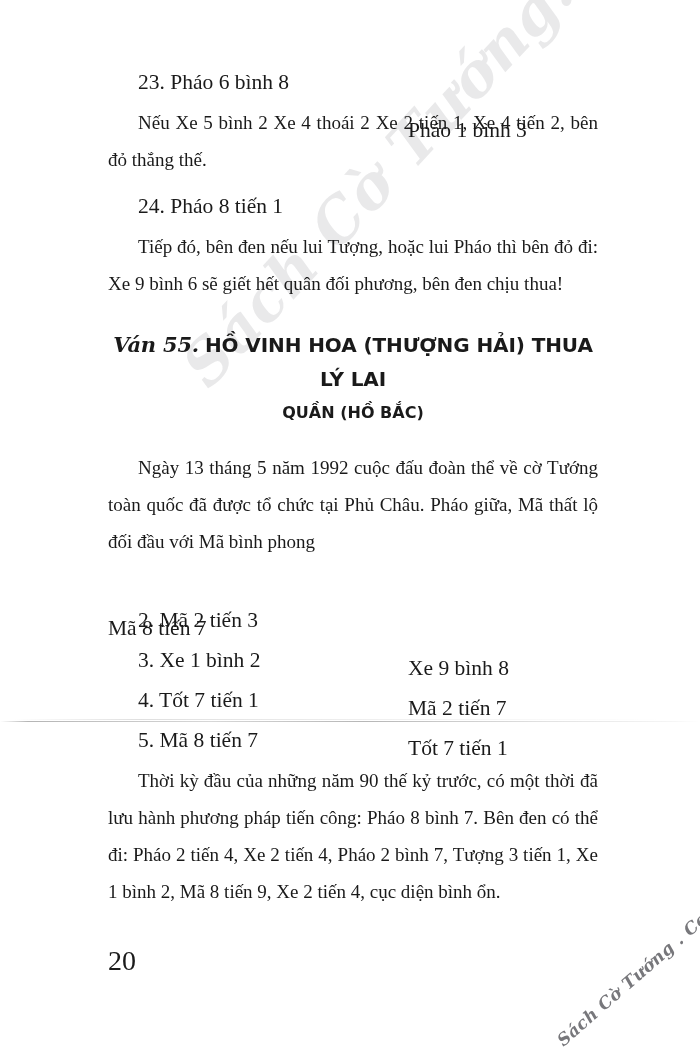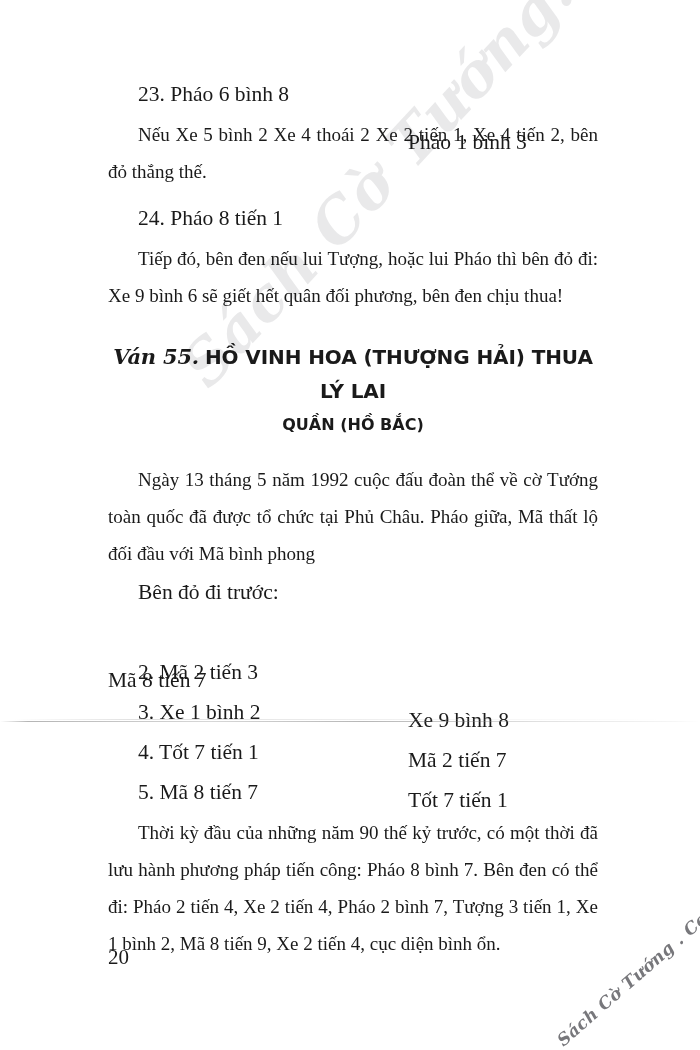--- a/index.html
+++ b/index.html
@@ -20,21 +20,21 @@
   
   .page {
     position: absolute;
     inset: 0;
     width: 700px;
     height: 1050px;
   }
   .content {
     position: absolute;
     left: 108px;
-    top: 74px;
+    top: 62px;
     width: 490px;
     z-index: 3;
   }
 
   
   .wm-big {
     position: absolute;
     left: 168px;
     top: 352px;
     z-index: 1;
@@ -155,21 +155,21 @@
     font-family: "DejaVu Sans", "Liberation Sans", sans-serif;
     font-weight: 700;
     font-size: 16px;
   }
 
   
   .page-number {
     position: absolute;
     left: 108px;
     top: 945px;
-    font-size: 21px;
+    font-size: 28px;
     z-index: 3;
   }
 </style>
 </head>
 <body>
 
 <div class="page">
 
   <div class="wm-big">Sách Cờ Tướng.com</div>
 
@@ -195,21 +195,20 @@
 
     <h2 class="heading">
       <span class="van">Ván 55.</span><span>&nbsp;</span><span class="title">HỒ VINH HOA (THƯỢNG HẢI) THUA LÝ LAI</span>
       <span class="line2">QUẦN (HỒ BẮC)</span>
     </h2>
 
     <div class="spacer-md"></div>
 
     <p class="para">Ngày 13 tháng 5 năm 1992 cuộc đấu đoàn thể về cờ Tướng toàn quốc đã được tổ chức tại Phủ Châu. Pháo giữa, Mã thất lộ đối đầu với Mã bình phong</p>
 
-    <div class="lead-in">Bên đỏ đi trước:</div>
 
     <div class="move-row">
       <span class="black">Mã 8 tiến 7</span>
     </div>
     <div class="move-row">
       <span class="red">2. Mã 2 tiến 3</span>
       <span class="black">Xe 9 bình 8</span>
     </div>
     <div class="move-row">
       <span class="red">3. Xe 1 bình 2</span>

